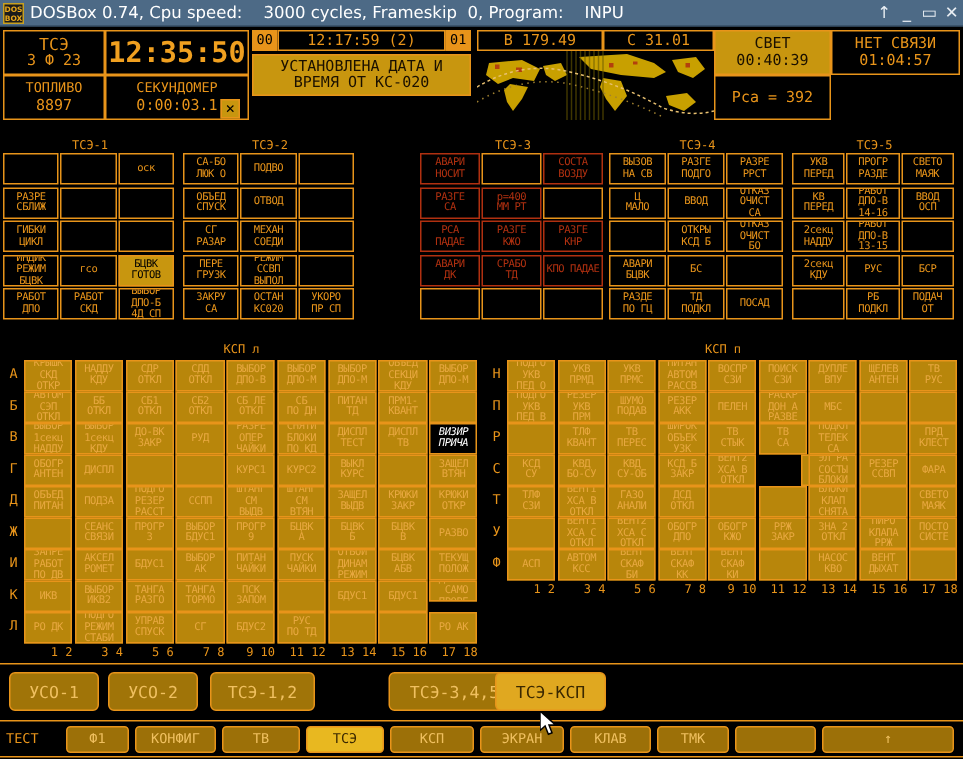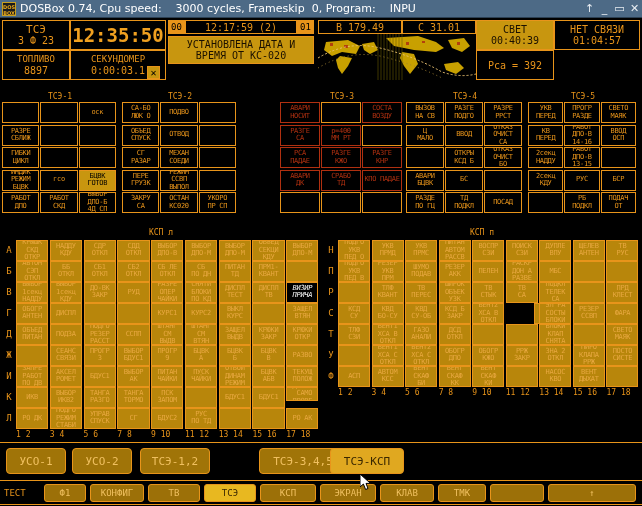--- a/index.html
+++ b/index.html
@@ -67,21 +67,21 @@
   .amberbox { background:#c8960f; color:#1a1000; }
 
   #worldmap { position:absolute; background:#000; overflow:hidden; }
   #worldmap svg { display:block; }
 
   
   .grptitle { position:absolute; color:#e8941a; font-size:8px; text-align:center; }
 
   
   .rowlab { position:absolute; color:#e8941a; font-size:9px; text-align:center; }
-  .collab { position:absolute; color:#e8941a; font-size:8px; text-align:left; }
+  .collab { position:absolute; color:#e8941a; font-size:8px; text-align:right; }
 
   
   .hr { position:absolute; left:0; width:642px; height:1px; background:#e8941a; }
   .btn-lg {
     position:absolute; border:1px solid #e8941a; border-radius:4px;
     background:#a07408; color:#f0c060; font-size:11px;
     display:flex; align-items:center; justify-content:center; cursor:pointer;
     font-family:"DejaVu Sans Mono", monospace;
   }
   .btn-lg.sel { background:#e0a820; color:#3a2800; }

